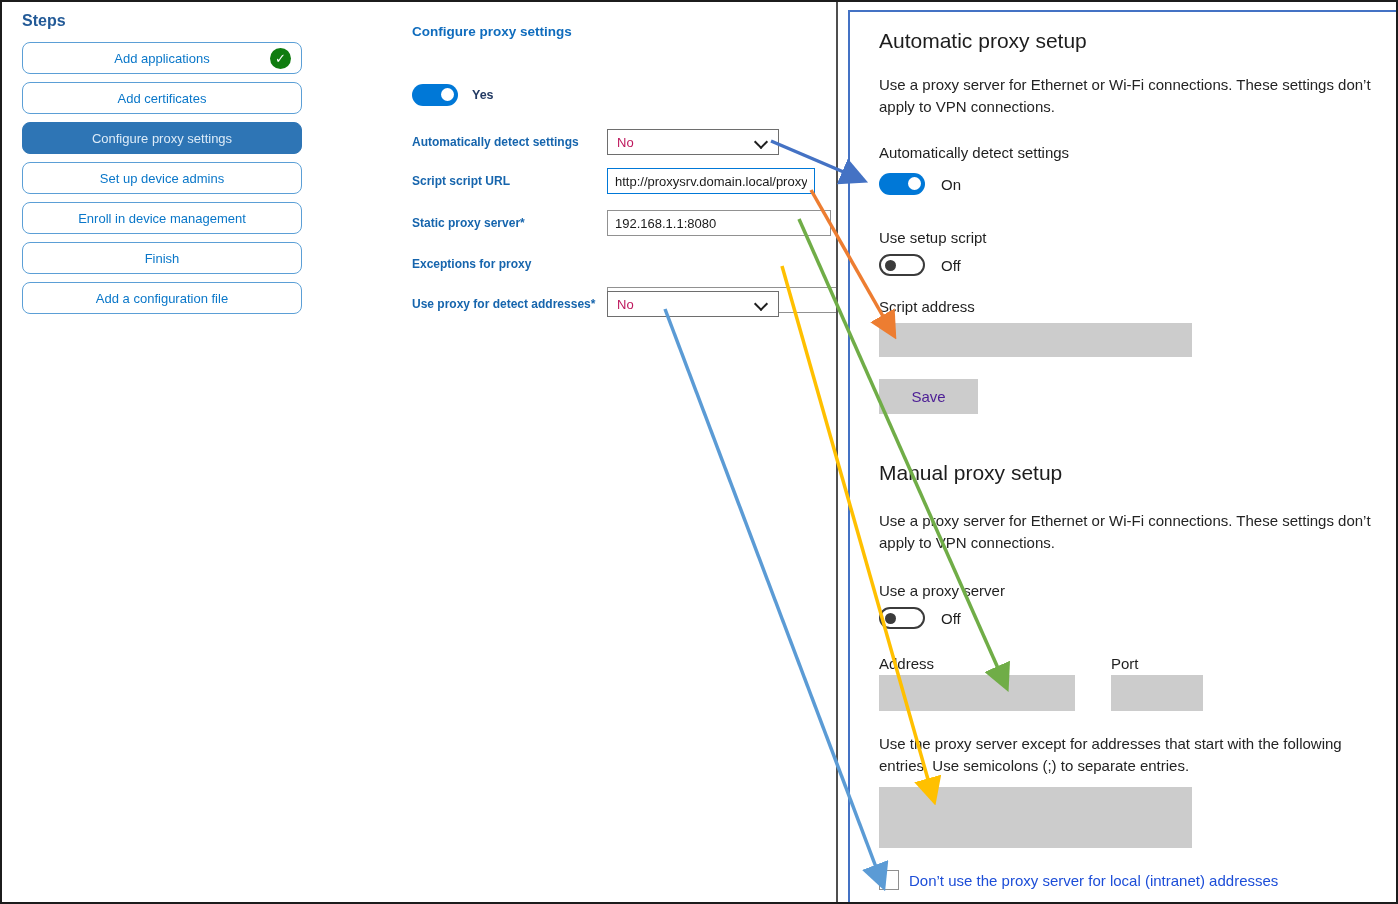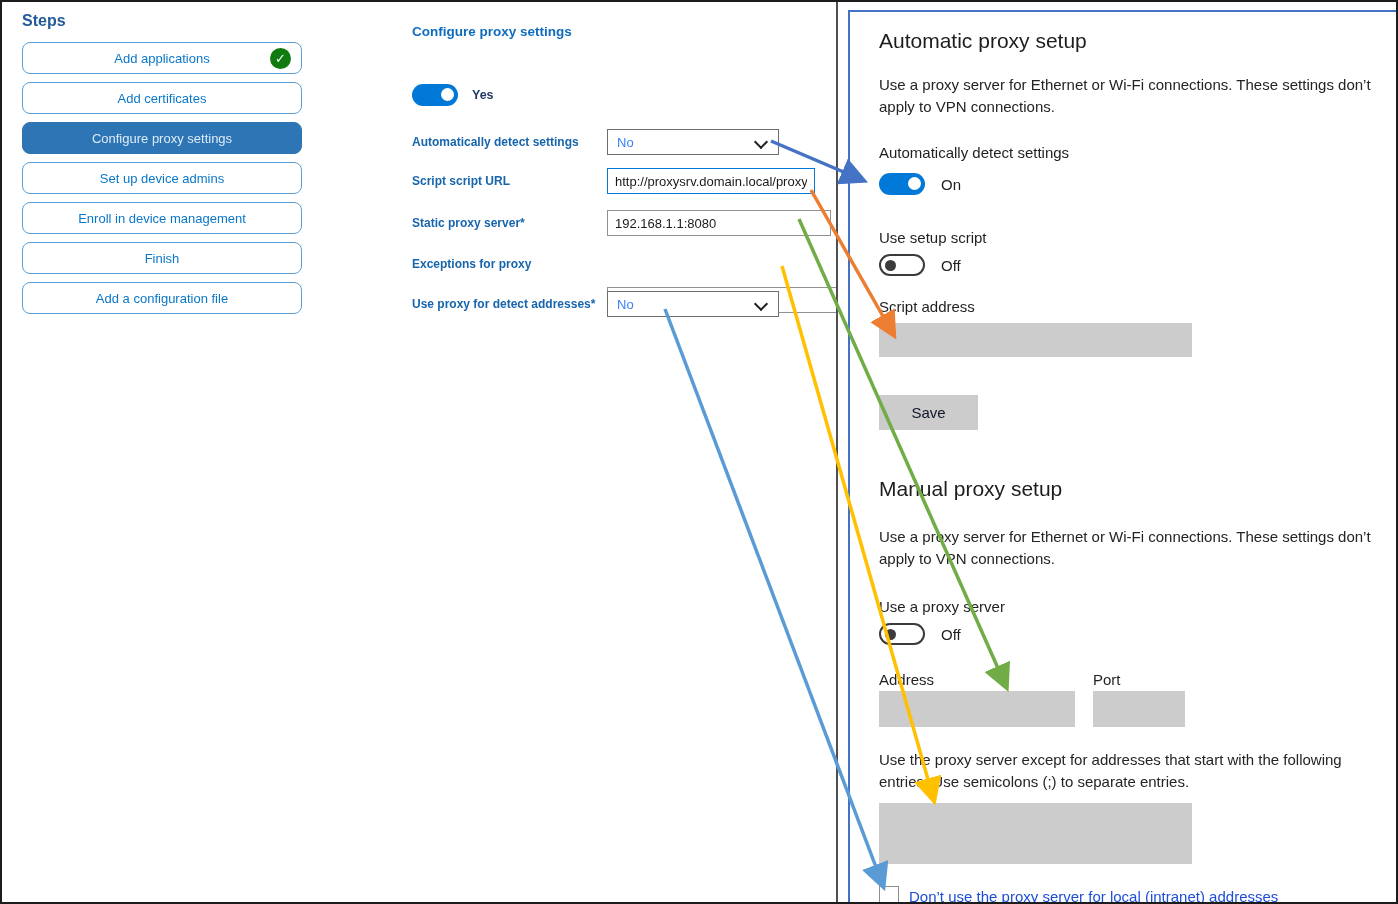--- a/index.html
+++ b/index.html
@@ -24,21 +24,21 @@
   .tgl{position:relative;width:44px;height:21px;border-radius:11px;box-sizing:border-box;cursor:pointer;}
   .tgl.on{background:#0078d7;}
   .tgl.on .knob{position:absolute;right:4px;top:4px;width:13px;height:13px;border-radius:50%;background:#fff;}
   .tgl.off{background:#fff;border:2px solid #3b3b3b;}
   .tgl.off .knob{position:absolute;left:4px;top:3.5px;width:11px;height:11px;border-radius:50%;background:#3b3b3b;}
   .tgl.big{width:46px;height:22px;}
 
   .frow{position:absolute;left:410px;width:420px;height:28px;}
   .flabel{position:absolute;left:0;top:6px;font-size:12px;font-weight:bold;color:#1665ad;}
   .dropdown{position:absolute;left:195px;top:0;width:172px;height:26px;border:1px solid #6e6e6e;background:#fff;
-    box-sizing:border-box;display:flex;align-items:center;padding-left:9px;font-size:13px;color:#3b82f6;cursor:pointer;}
+    box-sizing:border-box;display:flex;align-items:center;padding-left:9px;font-size:13px;color:#be185d;cursor:pointer;}
   .chev{position:absolute;right:12px;top:7px;width:8px;height:8px;border-left:2px solid #1f1f1f;border-bottom:2px solid #1f1f1f;
     transform:rotate(-45deg);}
   .ftext{position:absolute;left:195px;top:0;height:26px;border:1px solid #919191;background:#fff;box-sizing:border-box;
     font-size:13px;color:#1a1a1a;padding:0 7px;font-family:"Liberation Sans","DejaVu Sans",sans-serif;}
   .ftext.focus{border:1.5px solid #0078d7;}
 
   
   #divider{position:absolute;left:834px;top:0;width:2px;height:904px;background:#4f4f4f;}
 
   
@@ -50,26 +50,26 @@
   #panel p.m24{margin-top:24px;}
   #panel p.exc{margin-top:22px;width:492px;}
   .plabel{font-size:15px;margin-top:26px;color:#1f1f1f;}
   .plabel.m34{margin-top:34px;}
   .plabel.m22{margin-top:22px;}
   .plabel.m28{margin-top:28px;}
   .toggle-row{display:flex;align-items:center;margin-top:12px;}
   .toggle-row.m8{margin-top:8px;}
   .toggle-state{margin-left:16px;font-size:15px;}
   .gray-input{width:313px;height:34px;background:#cccccc;margin-top:8px;}
-  .save-btn{width:99px;height:35px;background:#cccccc;border:none;color:#0f172a;font-size:15px;margin-top:38px;
+  .save-btn{width:99px;height:35px;background:#cccccc;border:none;color:#4c1d95;font-size:15px;margin-top:22px;
     font-family:"Liberation Sans","DejaVu Sans",sans-serif;cursor:pointer;}
   .addr-row{display:flex;margin-top:26px;}
   .addr-col .col-label{font-size:15px;height:20px;}
   .addr-box{width:196px;height:36px;background:#cccccc;}
-  .port-col{margin-left:18px;}
+  .port-col{margin-left:36px;}
   .port-box{width:92px;height:36px;background:#cccccc;}
   .exc-area{width:313px;height:61px;background:#cccccc;margin-top:10px;}
   .cbx-row{display:flex;align-items:flex-start;margin-top:22px;}
   .cbx{width:20px;height:20px;border:1.5px solid #8f8f8f;background:#fff;box-sizing:border-box;flex:none;cursor:pointer;}
   .cbx-label{margin-left:10px;font-size:15px;color:#1d4ed8;line-height:22px;}
 
   
   #arrows{position:absolute;left:0;top:0;width:1398px;height:904px;pointer-events:none;z-index:50;}
 </style>
 </head>

